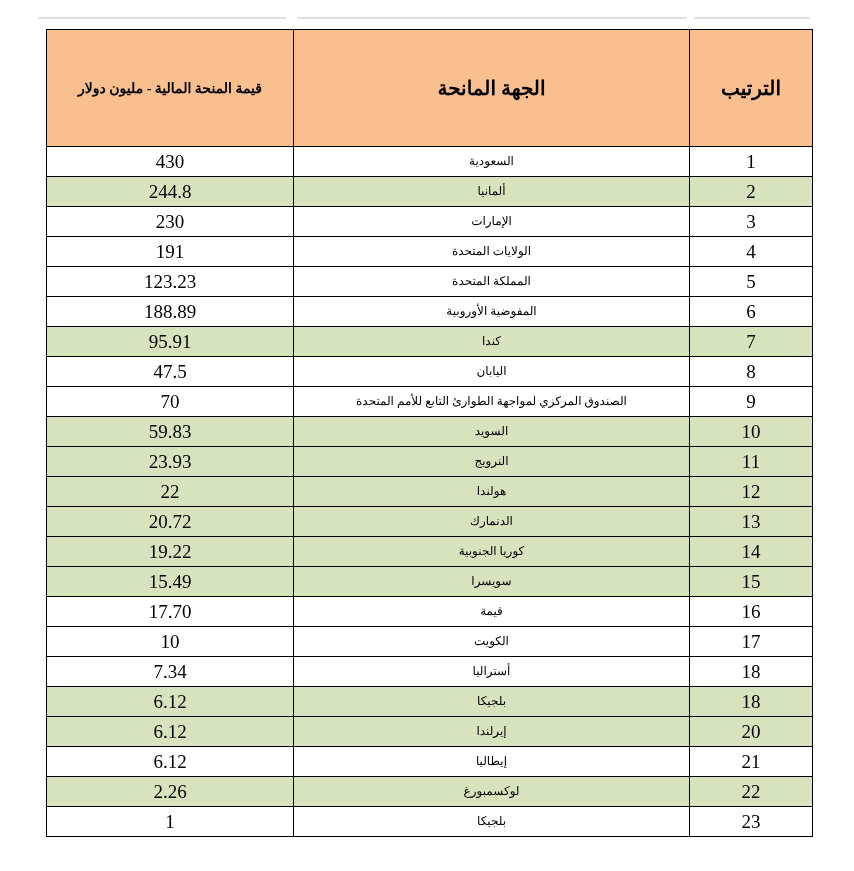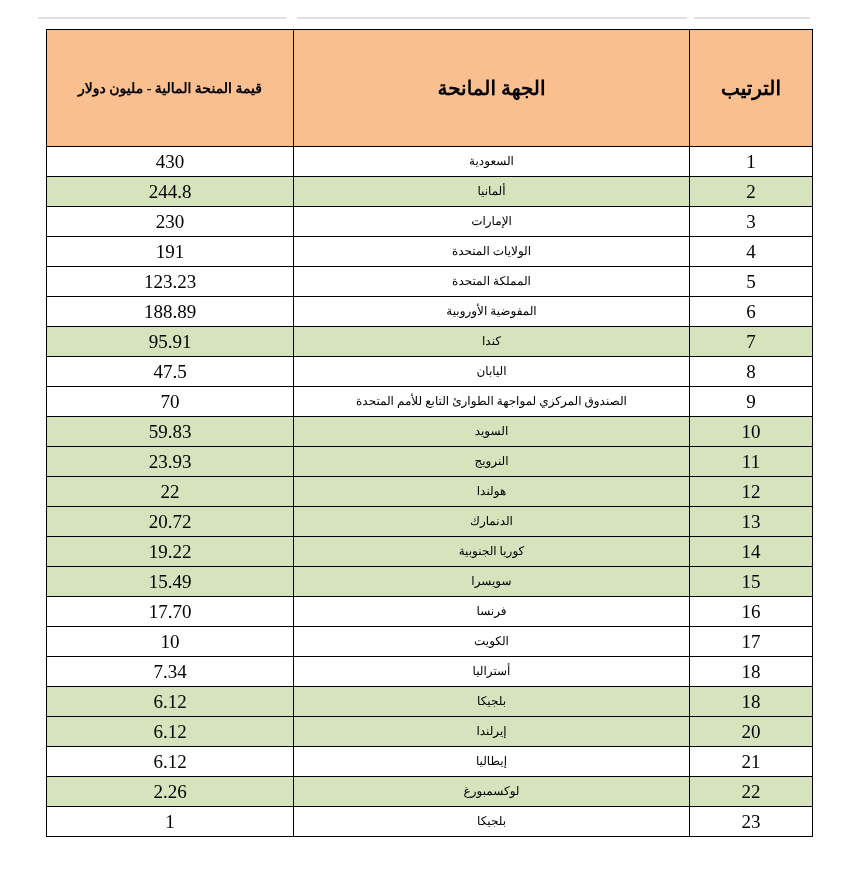--- a/index.html
+++ b/index.html
@@ -157,21 +157,21 @@
     <td class="donor-cell">كوريا الجنوبية</td>
     <td class="num value-cell">19.22</td>
   </tr>
           <tr class="hl">
     <td class="num rank-cell">15</td>
     <td class="donor-cell">سويسرا</td>
     <td class="num value-cell">15.49</td>
   </tr>
           <tr>
     <td class="num rank-cell">16</td>
-    <td class="donor-cell">فرنسا</td>
+    <td class="donor-cell">قيمة</td>
     <td class="num value-cell">17.70</td>
   </tr>
           <tr>
     <td class="num rank-cell">17</td>
     <td class="donor-cell">الكويت</td>
     <td class="num value-cell">10</td>
   </tr>
           <tr>
     <td class="num rank-cell">18</td>
     <td class="donor-cell">أستراليا</td>

